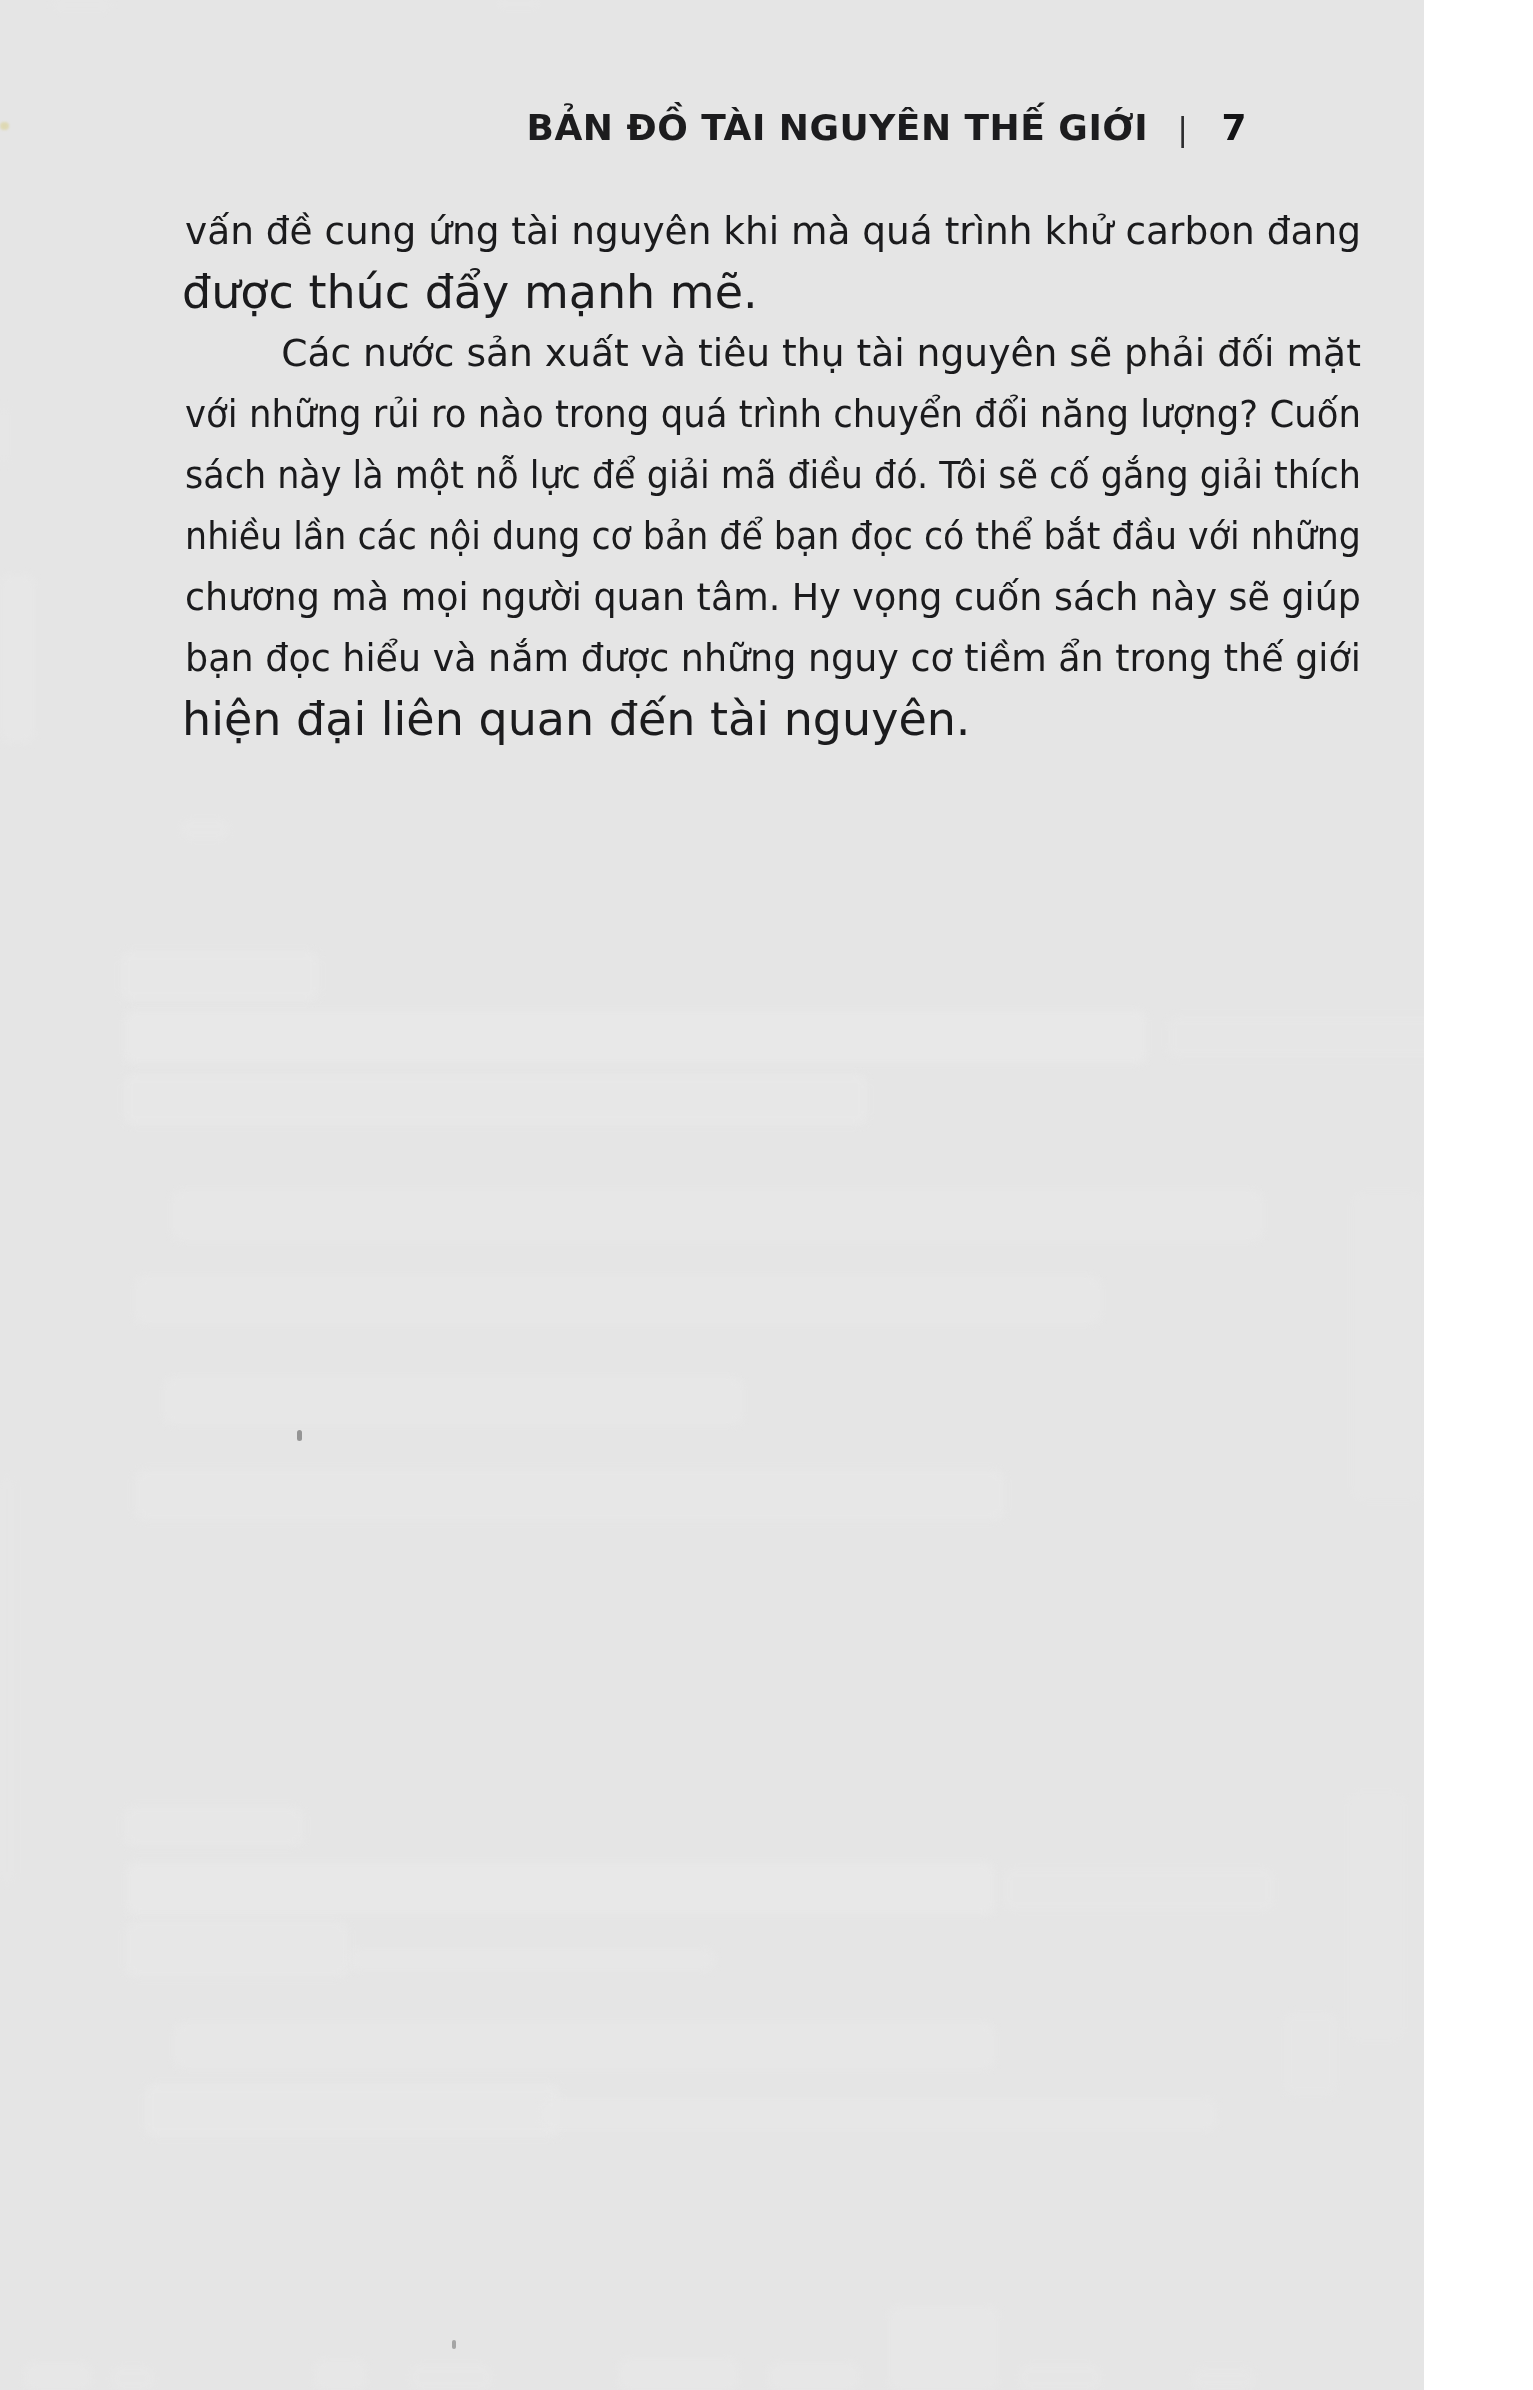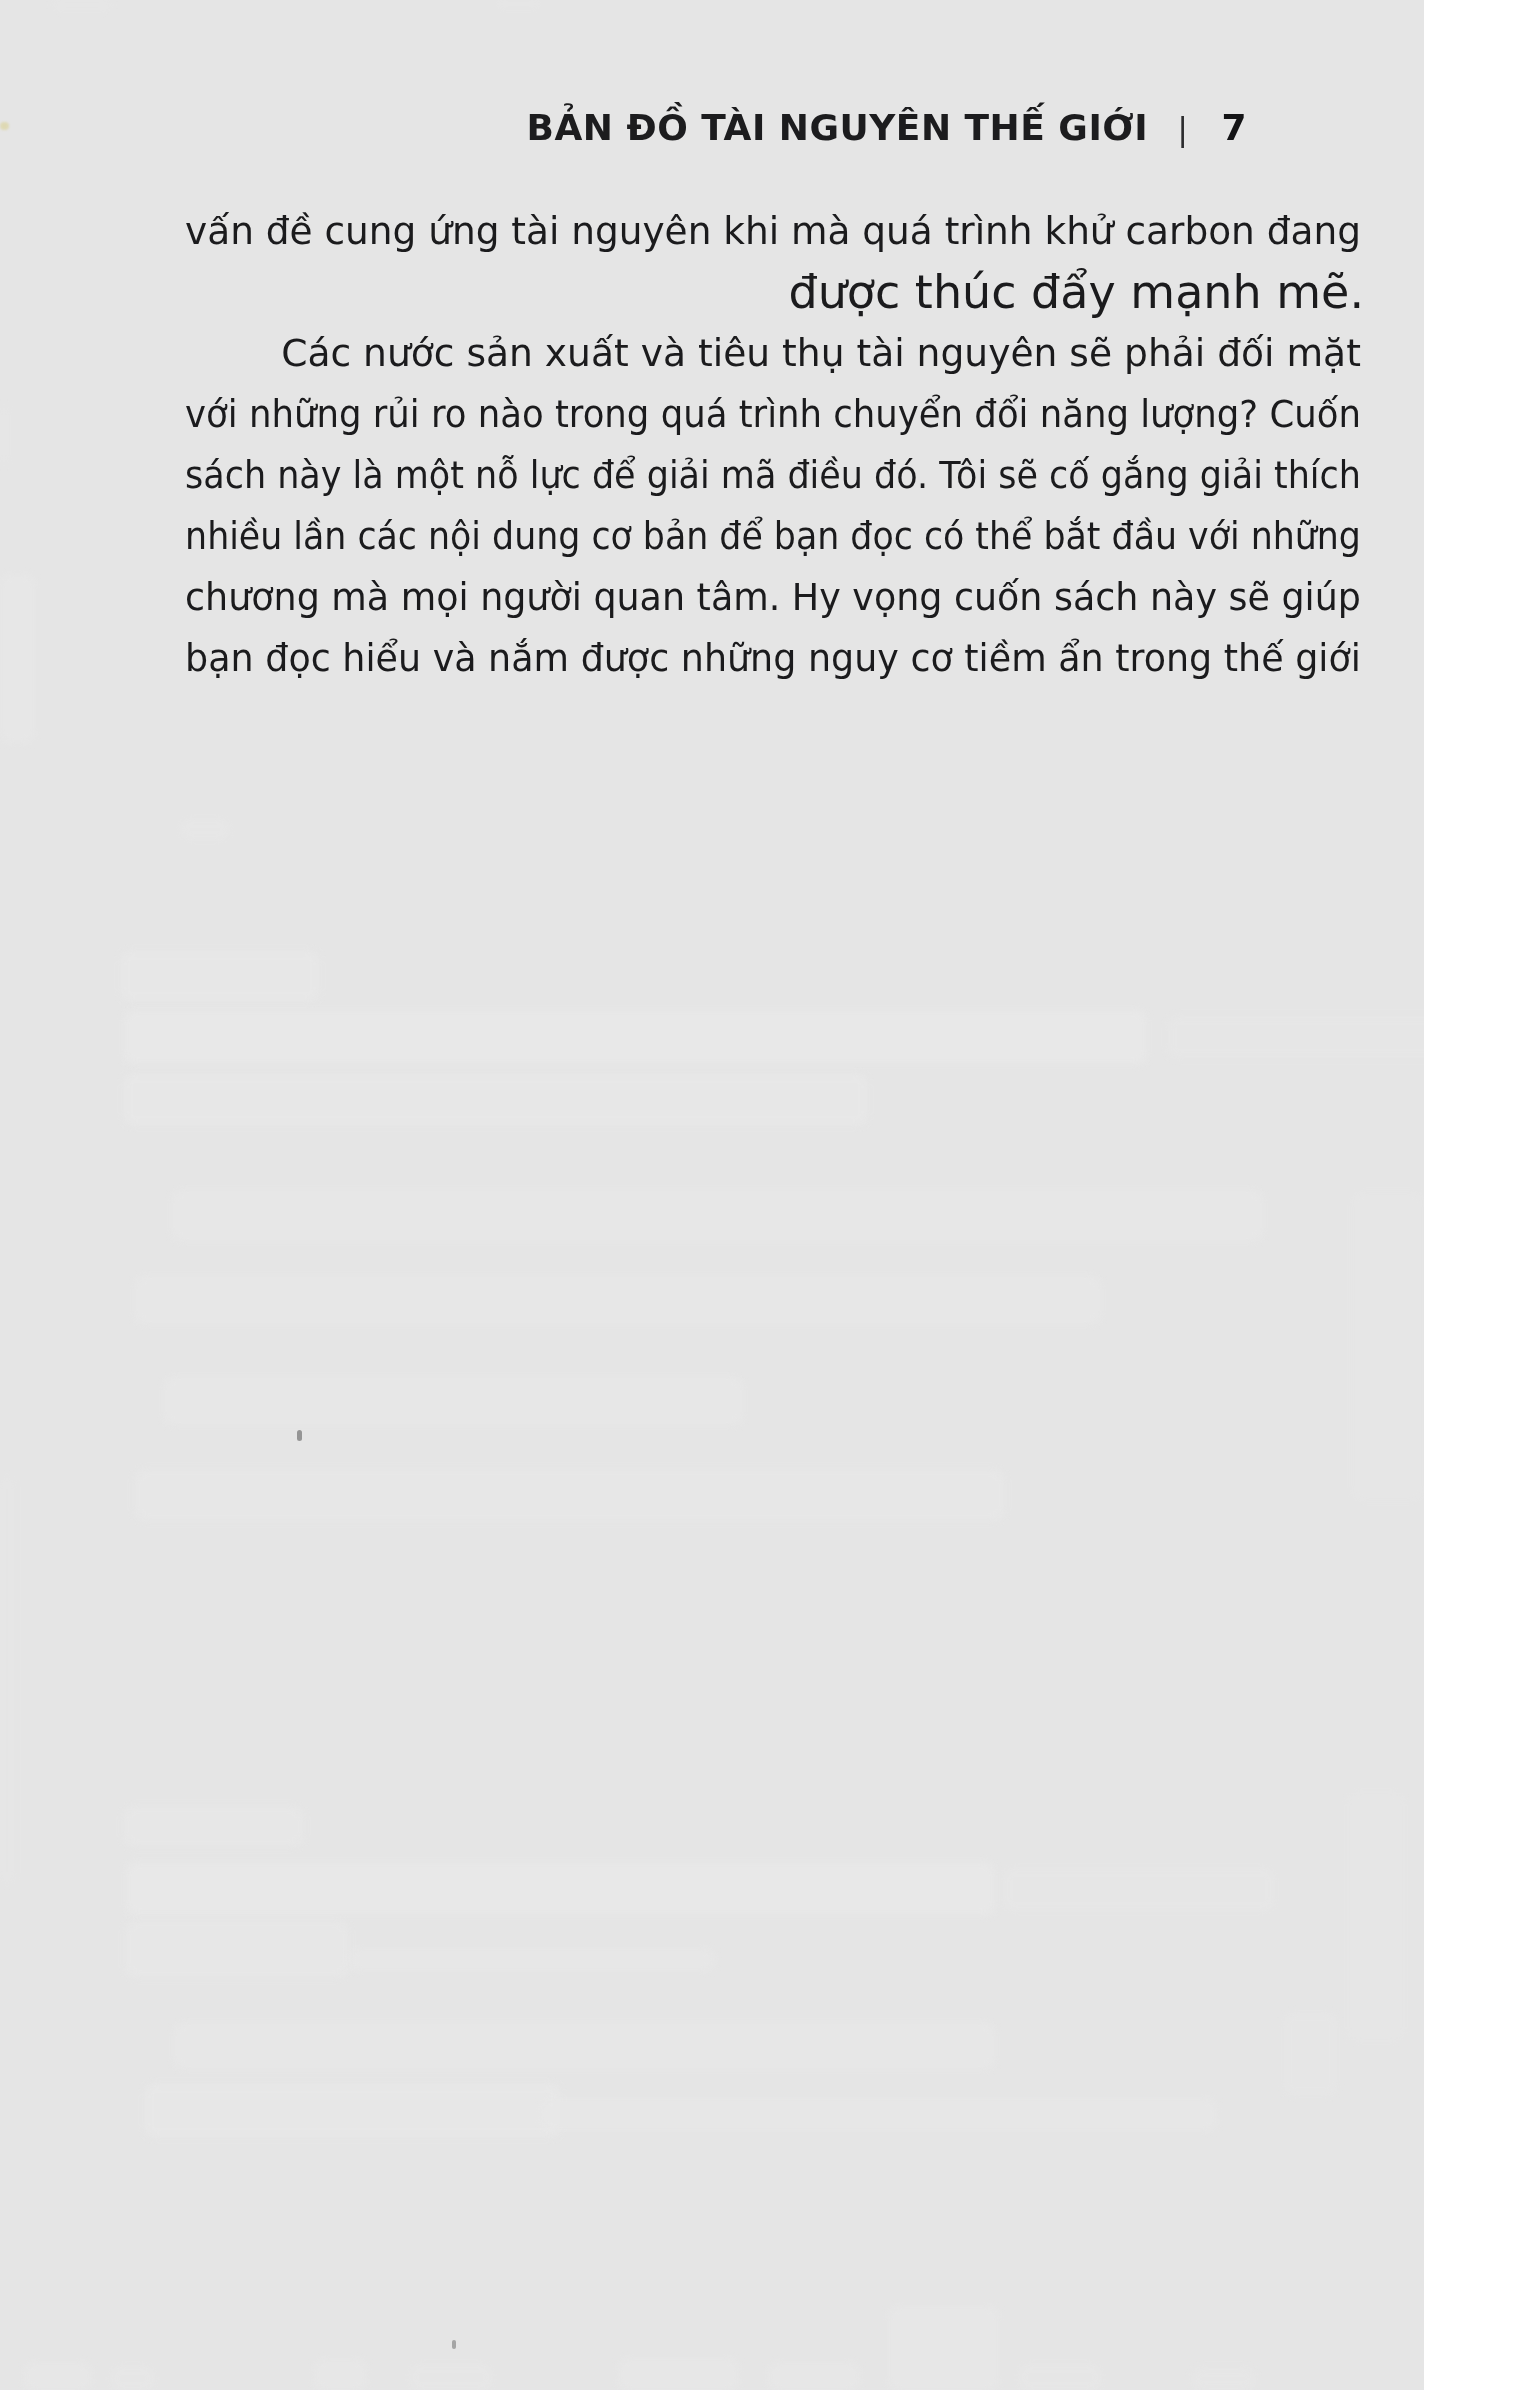--- a/index.html
+++ b/index.html
@@ -22,21 +22,20 @@
     margin:0 33px 0 29px;
     font-weight:400;font-size:32px;color:#2c2c2e;
   }
   .runhead .pagenum{
     font-weight:bold;font-size:36px;color:#141416;
   }
   
   .textblock{
     position:absolute;left:182px;top:201px;width:1182px;
     color:#1b1b1d;
-    text-align:right;
   }
   .jline{display:block;width:1182px;height:61px;overflow:visible;}
   .jline text{
     font-family:"DejaVu Sans","Liberation Sans",sans-serif;
     font-size:39px;fill:#1b1b1d;
   }
   .pline{
     height:61px;line-height:61px;
     font-size:46px;white-space:nowrap;color:#1b1b1d;
   }
@@ -123,17 +122,18 @@
     </svg>
 
     <svg class="jline" width="1182" height="61" viewBox="0 0 1224 63.5">
       <text x="0" y="45" textLength="1224" lengthAdjust="spacingAndGlyphs">chương mà mọi người quan tâm. Hy vọng cuốn sách này sẽ giúp</text>
     </svg>
 
     <svg class="jline" width="1182" height="61" viewBox="0 0 1224 63.5">
       <text x="0" y="45" textLength="1224" lengthAdjust="spacingAndGlyphs">bạn đọc hiểu và nắm được những nguy cơ tiềm ẩn trong thế giới</text>
     </svg>
 
+    <div class="pline">hiện đại liên quan đến tài nguyên.</div>
 
   </div>
 
 </div>
 
 
 </body></html>

